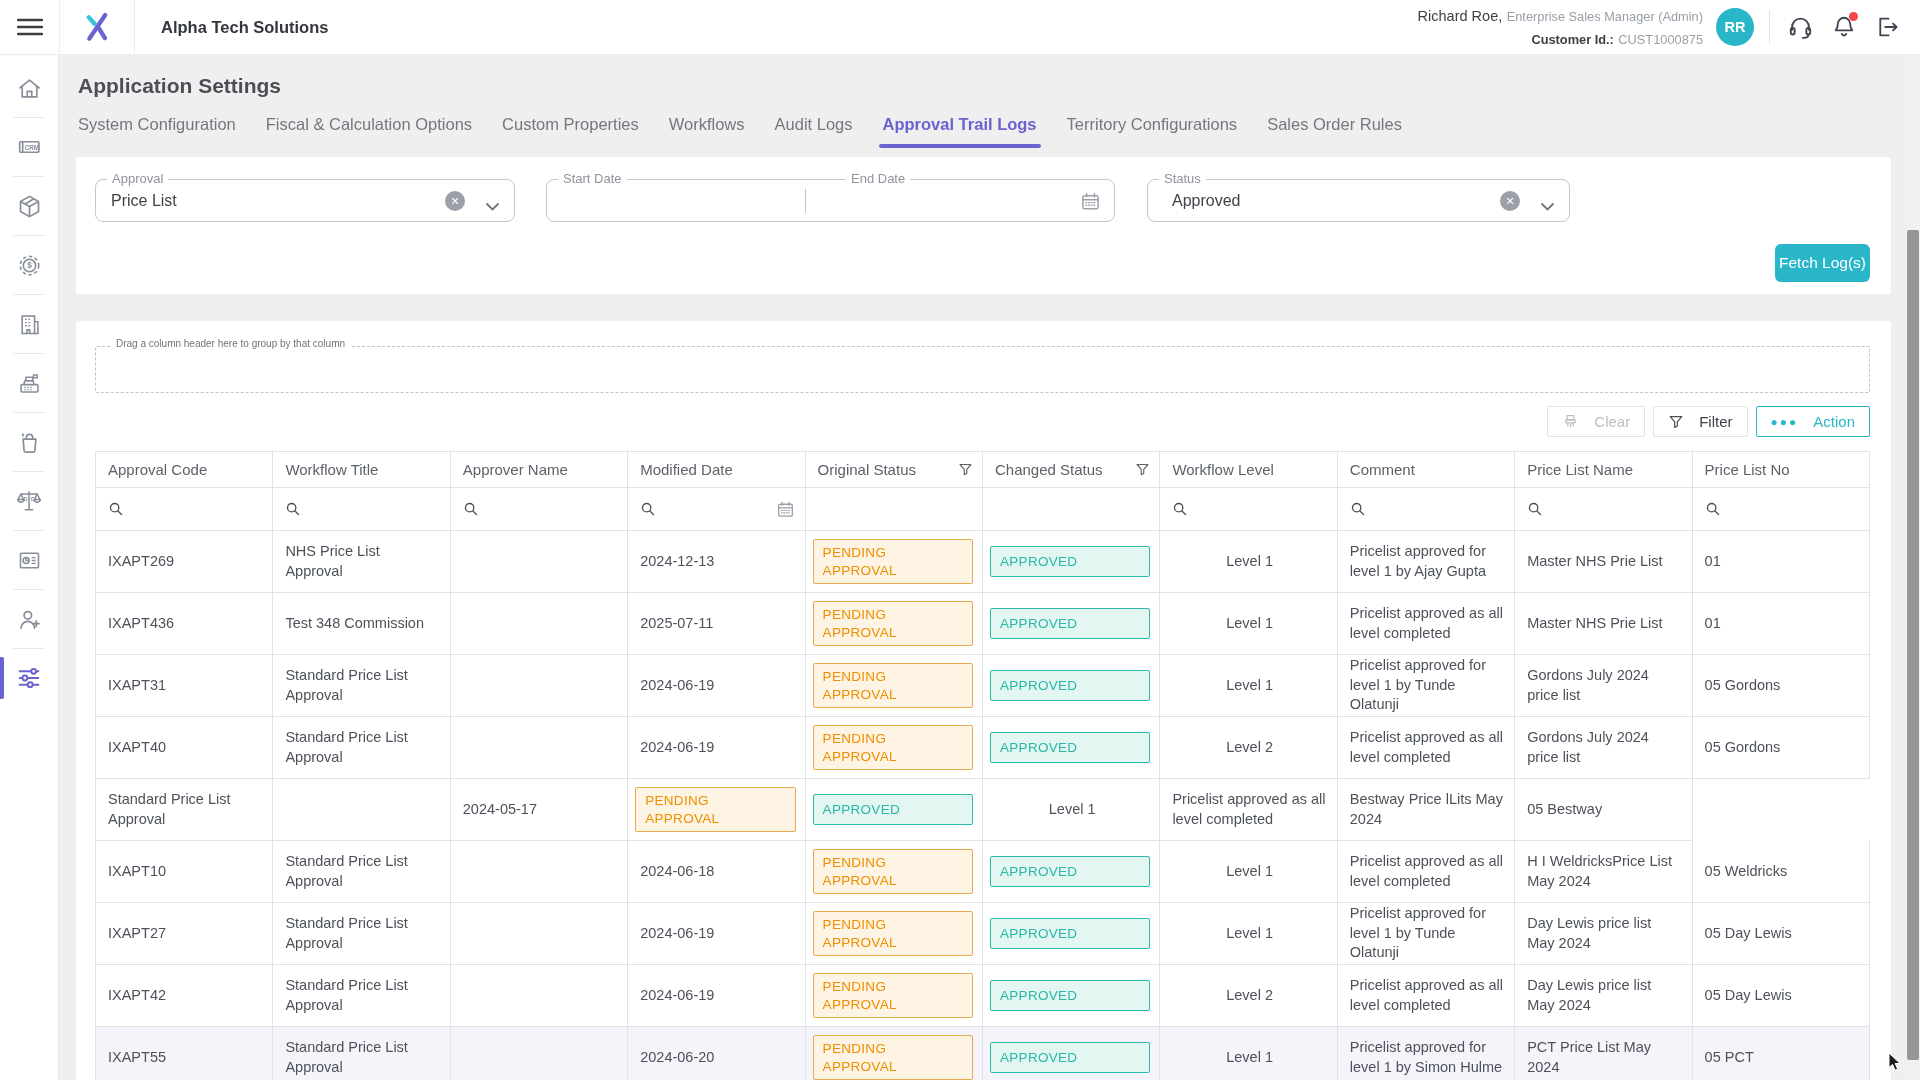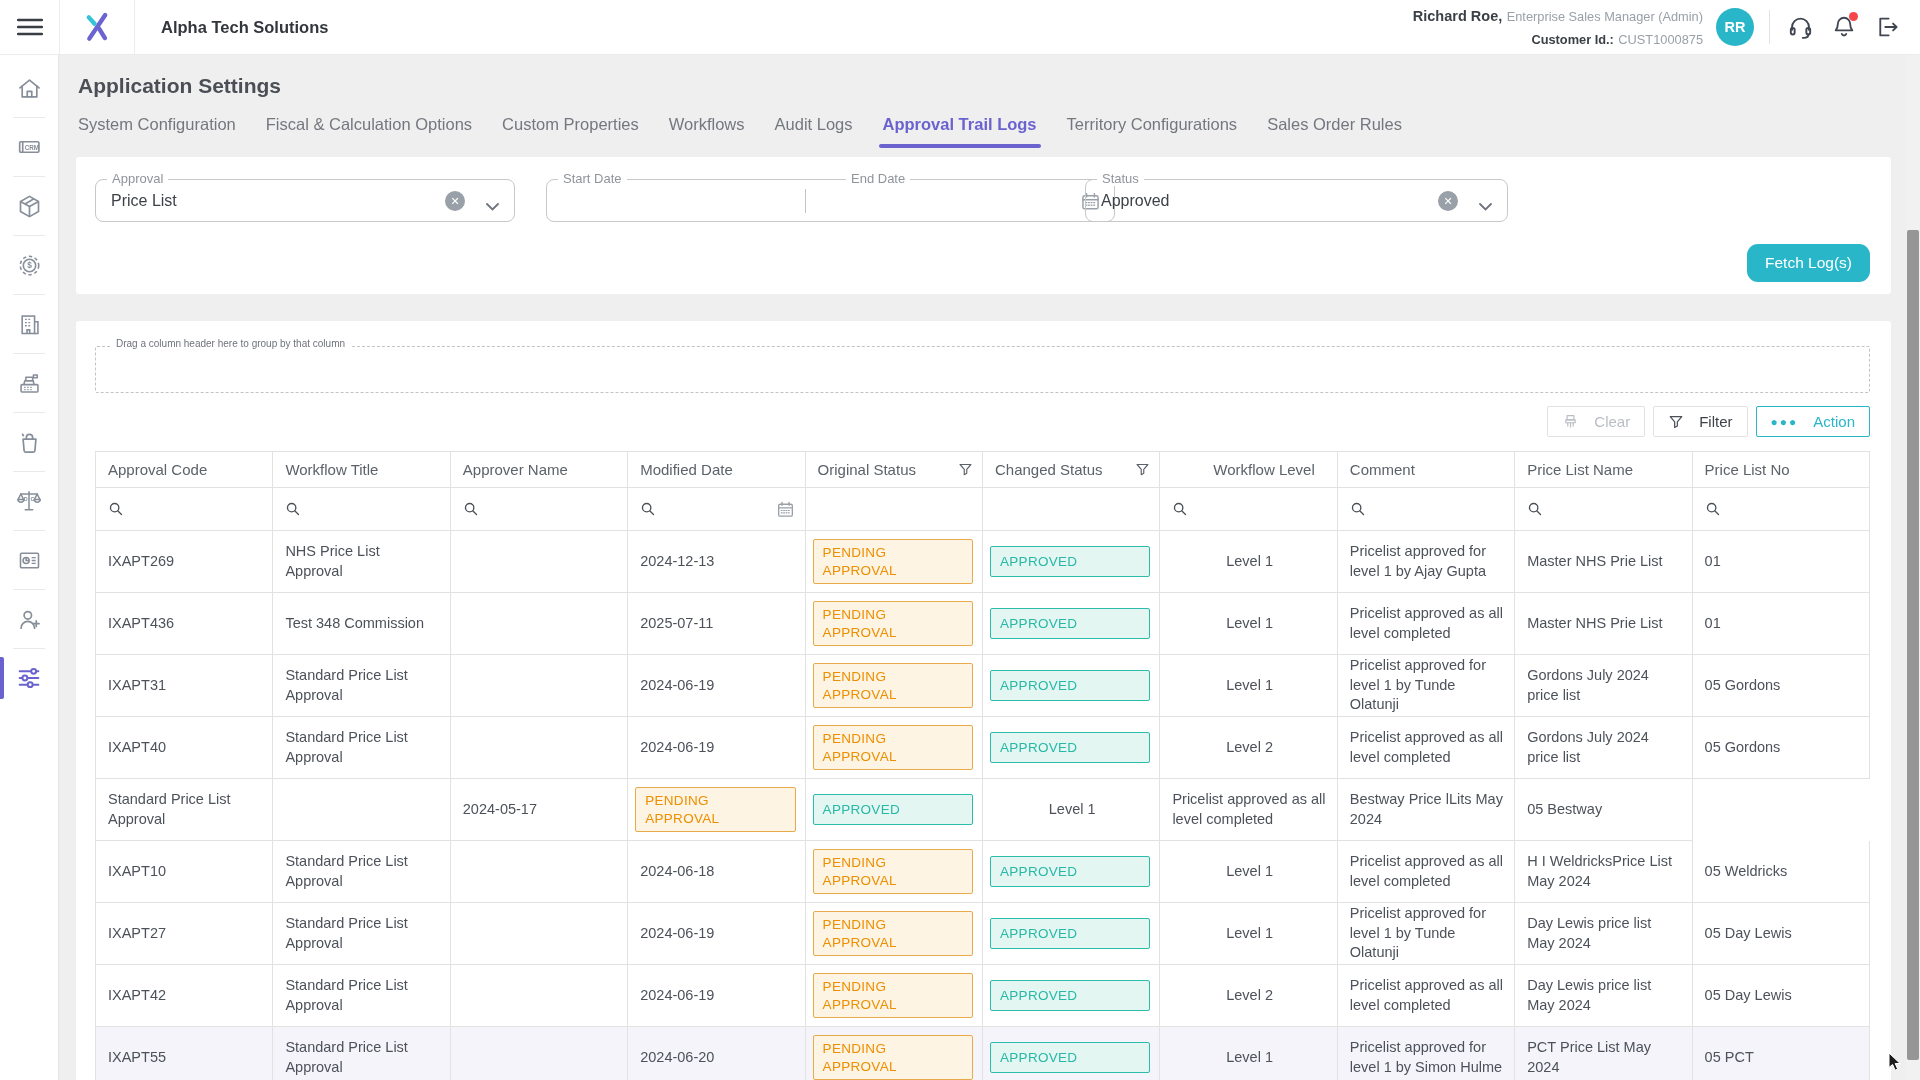--- a/index.html
+++ b/index.html
@@ -9,21 +9,21 @@
   
   .topbar { position:fixed; top:0; left:0; right:0; height:55px; background:#fff;
     display:flex; align-items:center; z-index:20; border-bottom:1px solid #ececec; }
   .hamburger { width:59px; height:55px; background:none; border:none; cursor:pointer;
     display:flex; align-items:center; justify-content:center; }
   .logo-box { width:76px; height:55px; border-left:1px solid #ececec; border-right:1px solid #ececec;
     display:flex; align-items:center; justify-content:center; }
   .brand { margin-left:26px; font-size:16.5px; font-weight:700; color:#33373d; }
   .top-right { margin-left:auto; display:flex; align-items:center; padding-right:16px; }
   .user-text { text-align:right; margin-right:13px; line-height:1.45; }
-  .user-name { font-size:14.5px; font-weight:700; color:#3b3f46; }
+  .user-name { font-size:14.5px; font-weight:400; color:#3b3f46; }
   .user-role { font-size:12.8px; color:#9aa0a8; }
   .cust-label { font-size:12.8px; font-weight:700; color:#3b3f46; }
   .cust-id { font-size:12.8px; color:#9aa0a8; }
   .avatar { width:38px; height:38px; border-radius:50%; background:var(--accent,#2cb5cc); color:#fff;
     font-size:14.5px; font-weight:700; display:flex; align-items:center; justify-content:center; cursor:pointer; }
   .vdiv { width:1px; height:34px; background:#e3e3e3; margin:0 17px 0 15px; }
   .icon-btn { background:none; border:none; cursor:pointer; margin-right:17px;
     position:relative; display:flex; align-items:center; }
   .icon-btn:last-child { margin-right:4px; }
   .icon-btn svg { stroke:#3f4651; }
@@ -57,29 +57,29 @@
 
   .card { background:#fff; border-radius:3px; }
   .filter-card { margin-top:9px; height:137px; position:relative; }
 
   .field { position:absolute; top:22px; height:43px; border:1px solid #c8c8c8; border-radius:8px; }
   .field-label { position:absolute; top:-9px; left:11px; background:#fff; padding:0 5px;
     font-size:13px; color:#8f949b; white-space:nowrap; }
   .field-value { display:block; line-height:41px; padding-left:15px; font-size:16px; color:#3e4248; }
   .f-approval { left:19px;  width:420px; }
   .f-dates    { left:470px; width:569px; }
-  .f-status   { left:1009px; width:423px; }
+  .f-status   { left:1071px; width:423px;padding-left:9px; }
   .clear-circle { position:absolute; right:49px; top:11px; width:20px; height:20px; border-radius:50%;
     background:#9aa0a8; color:#fff; font-size:11px; display:flex; align-items:center; justify-content:center; cursor:pointer; }
   .chev { position:absolute; right:15px; top:17px; cursor:pointer; }
   .date-div { position:absolute; left:258px; top:9px; height:24px; width:1px; background:#c4c4c4; }
   .end-label { left:299px; }
   .cal-right { position:absolute; right:13px; top:11px; }
-  .fetch-btn { position:absolute; right:21px; bottom:12px; height:38px; padding:0 18px;
-    background:var(--accent,#29b6c8); color:#fff; border:none; border-radius:11px;
+  .fetch-btn { position:absolute; right:21px; bottom:12px; height:38px; padding:0 4px;
+    background:var(--accent,#29b6c8); color:#fff; border:none; border-radius:6px;
     font-size:15.5px; font-family:inherit; cursor:pointer; }
 
   
   .table-card { margin-top:27px; height:920px; position:relative; }
   .drag-box { position:absolute; left:19px; right:21px; top:25px; height:47px;
     border:1px dashed #c3c3c3; border-radius:2px; }
   .drag-legend { position:absolute; top:-9px; left:14px; background:#fff; padding:0 6px;
     font-size:10px; color:#6f737b; }
   .toolbar { position:absolute; top:85px; right:21px; display:flex; gap:8px; }
   .tb { height:31px; display:inline-flex; align-items:center; gap:15px; padding:0 14px;
@@ -90,21 +90,21 @@
   .tb.disabled svg { stroke:#b9bdc4; }
   .tb.accent { color:var(--accent,#29b6c8); border-color:var(--accent,#29b6c8); }
   .tb .dots { font-size:12px; letter-spacing:2px; color:var(--accent,#29b6c8); font-weight:700; }
 
   .gridwrap { position:absolute; left:19px; right:21px; top:130px;
     border-top:1px solid #e2e2e2; border-left:1px solid #e2e2e2; }
   .ghead, .gfilter, .grow { display:grid; grid-template-columns:repeat(10,1fr); }
   .hcell { height:36px; border-right:1px solid #e2e2e2; border-bottom:1px solid #e2e2e2;
     display:flex; align-items:center; padding:0 22px 0 12px; font-size:15px; color:#5c6269;
     position:relative; cursor:pointer; white-space:nowrap; overflow:hidden; }
-  .hcell.center { justify-content:flex-end; }
+  .hcell.center { justify-content:flex-start; }
   .hcell .funnel { position:absolute; right:9px; top:10px; }
   .fcell { height:43px; border-right:1px solid #e2e2e2; border-bottom:1px solid #e2e2e2;
     display:flex; align-items:center; padding:0 10px 0 12px; position:relative; cursor:text; }
   .fcell .cal { position:absolute; right:10px; top:12px; }
   .dcell { border-right:1px solid #e2e2e2; border-bottom:1px solid #e2e2e2;
     display:flex; align-items:center; padding:3px 10px 3px 12px; font-size:14.5px;
     color:#4d525a; line-height:1.35; overflow:hidden; }
   .dcell.center { justify-content:center; }
   .grow { height:62px; }
   .grow.hl { background:#f5f4fb; }

